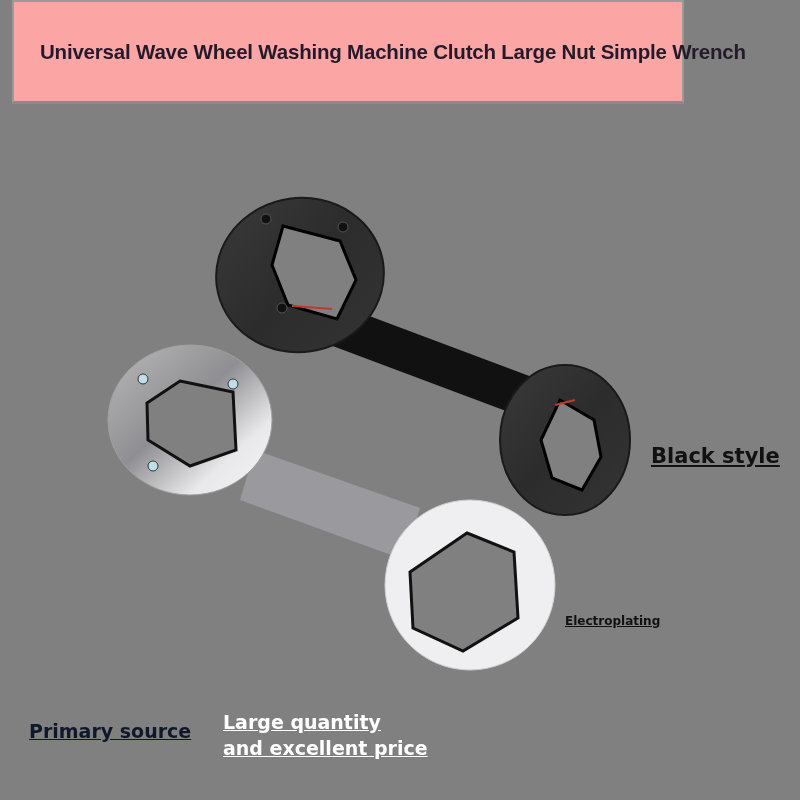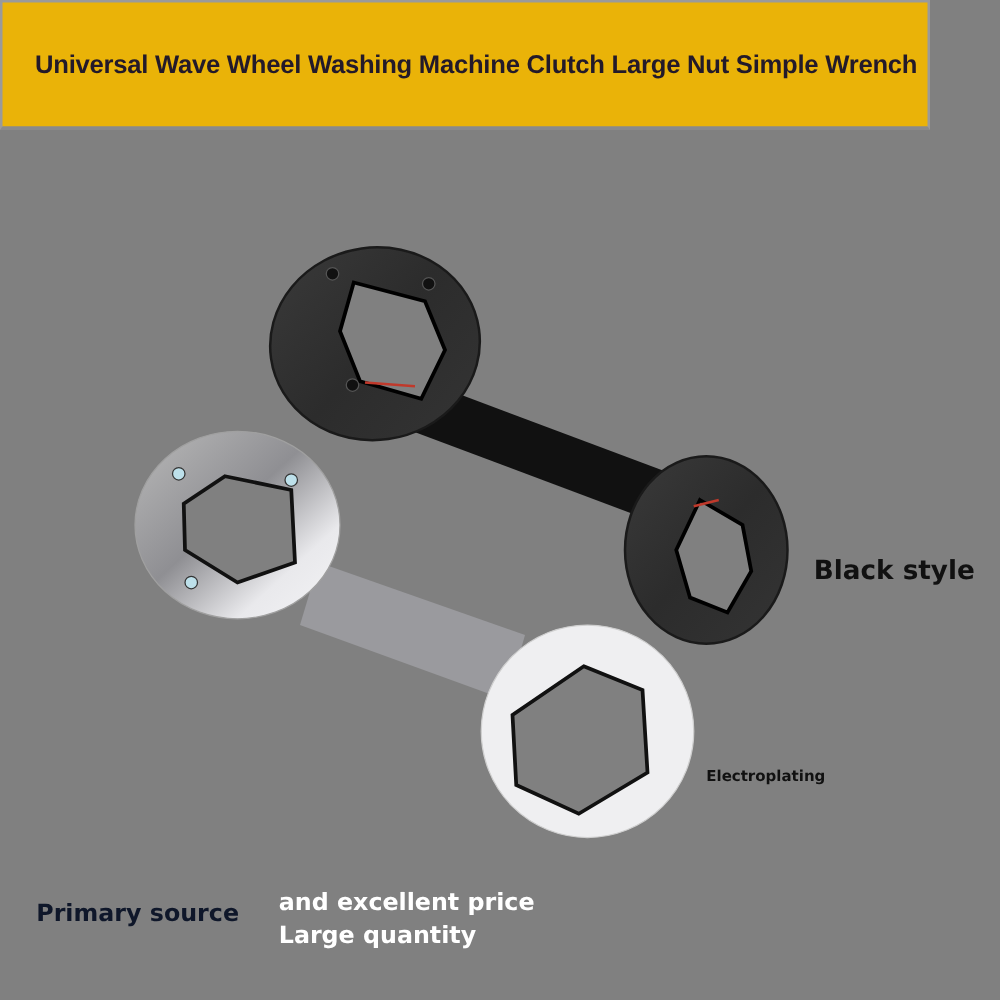--- a/index.html
+++ b/index.html
@@ -3,39 +3,39 @@
 <meta charset="utf-8">
 <style>
   html, body { margin: 0; padding: 0; }
   body {
     width: 800px; height: 800px; overflow: hidden;
     background: #808080;
     position: relative;
     font-family: "DejaVu Sans", "Liberation Sans", sans-serif;
   }
   .header {
-    position: absolute; left: 0; top: 0; width: 744px; height: 104px;
-    background: #eab308;
+    position: absolute; left: 12px; top: 0; width: 672px; height: 104px;
+    background: #fca5a5;
     border-top: 2px solid #9a9a9a;
     border-left: 2px solid #9a9a9a;
     border-right: 2px solid #9a9a9a;
     border-bottom: 3px solid #8a8a8a;
     box-sizing: border-box;
   }
   .title {
     position: absolute; left: 26px; top: 38px;
     font-family: "Liberation Sans", sans-serif;
     font-weight: bold;
     font-size: 20.5px;
     color: #231a2a;
     letter-spacing: -0.2px;
     white-space: nowrap;
   }
   .stage { position: absolute; left: 0; top: 0; width: 800px; height: 800px; }
-  .label { position: absolute; font-weight: bold; white-space: nowrap; }
+  .label { position: absolute; font-weight: bold; white-space: nowrap; text-decoration: underline; }
   .lbl-black { left: 651px; top: 444px; font-size: 21px; color: #111; }
   .lbl-electro { left: 565px; top: 614px; font-size: 12px; color: #111; }
   .lbl-primary { left: 29px; top: 720px; font-size: 19px; color: #0f172a; }
   .lbl-quantity { left: 223px; top: 709px; font-size: 19px; color: #fff; line-height: 26px; }
   .lbl-quantity span { display: block; }
 </style>
 </head>
 <body>
 
 <div class="header">
@@ -79,15 +79,15 @@
     <circle cx="143" cy="379" r="5" fill="#bde0ea" stroke="#333" stroke-width="1"></circle>
     <circle cx="233" cy="384" r="5" fill="#bde0ea" stroke="#333" stroke-width="1"></circle>
     <circle cx="153" cy="466" r="5" fill="#bde0ea" stroke="#333" stroke-width="1"></circle>
   </g>
 </svg>
 
 <div class="label lbl-black">Black style</div>
 <div class="label lbl-electro">Electroplating</div>
 <div class="label lbl-primary">Primary source</div>
 <div class="label lbl-quantity">
+  <span>Large quantity</span>
   <span>and excellent price</span>
-  <span>Large quantity</span>
 </div>
 
 </body></html>

